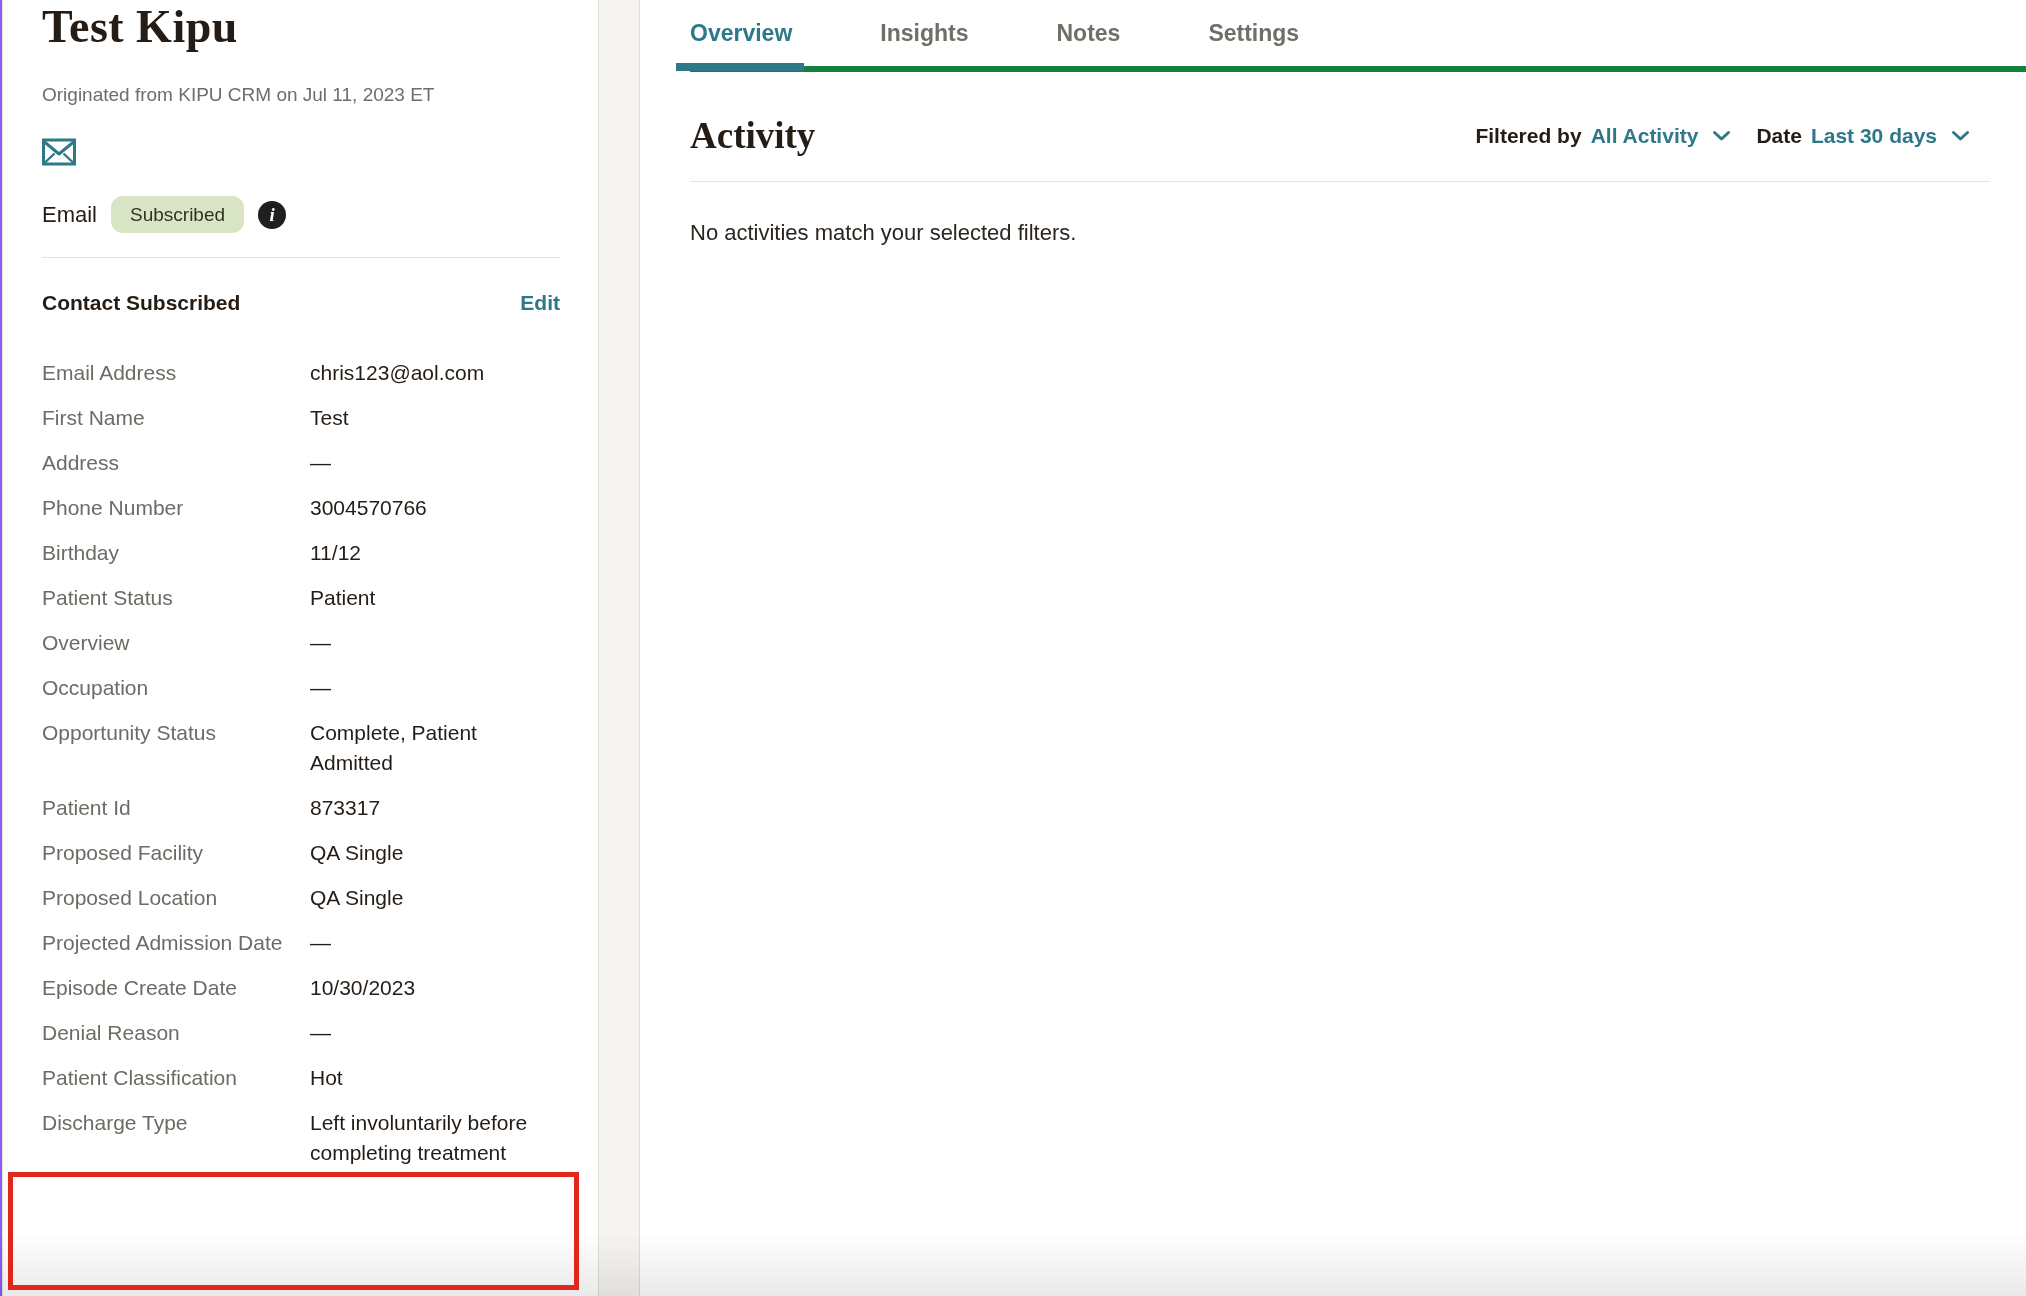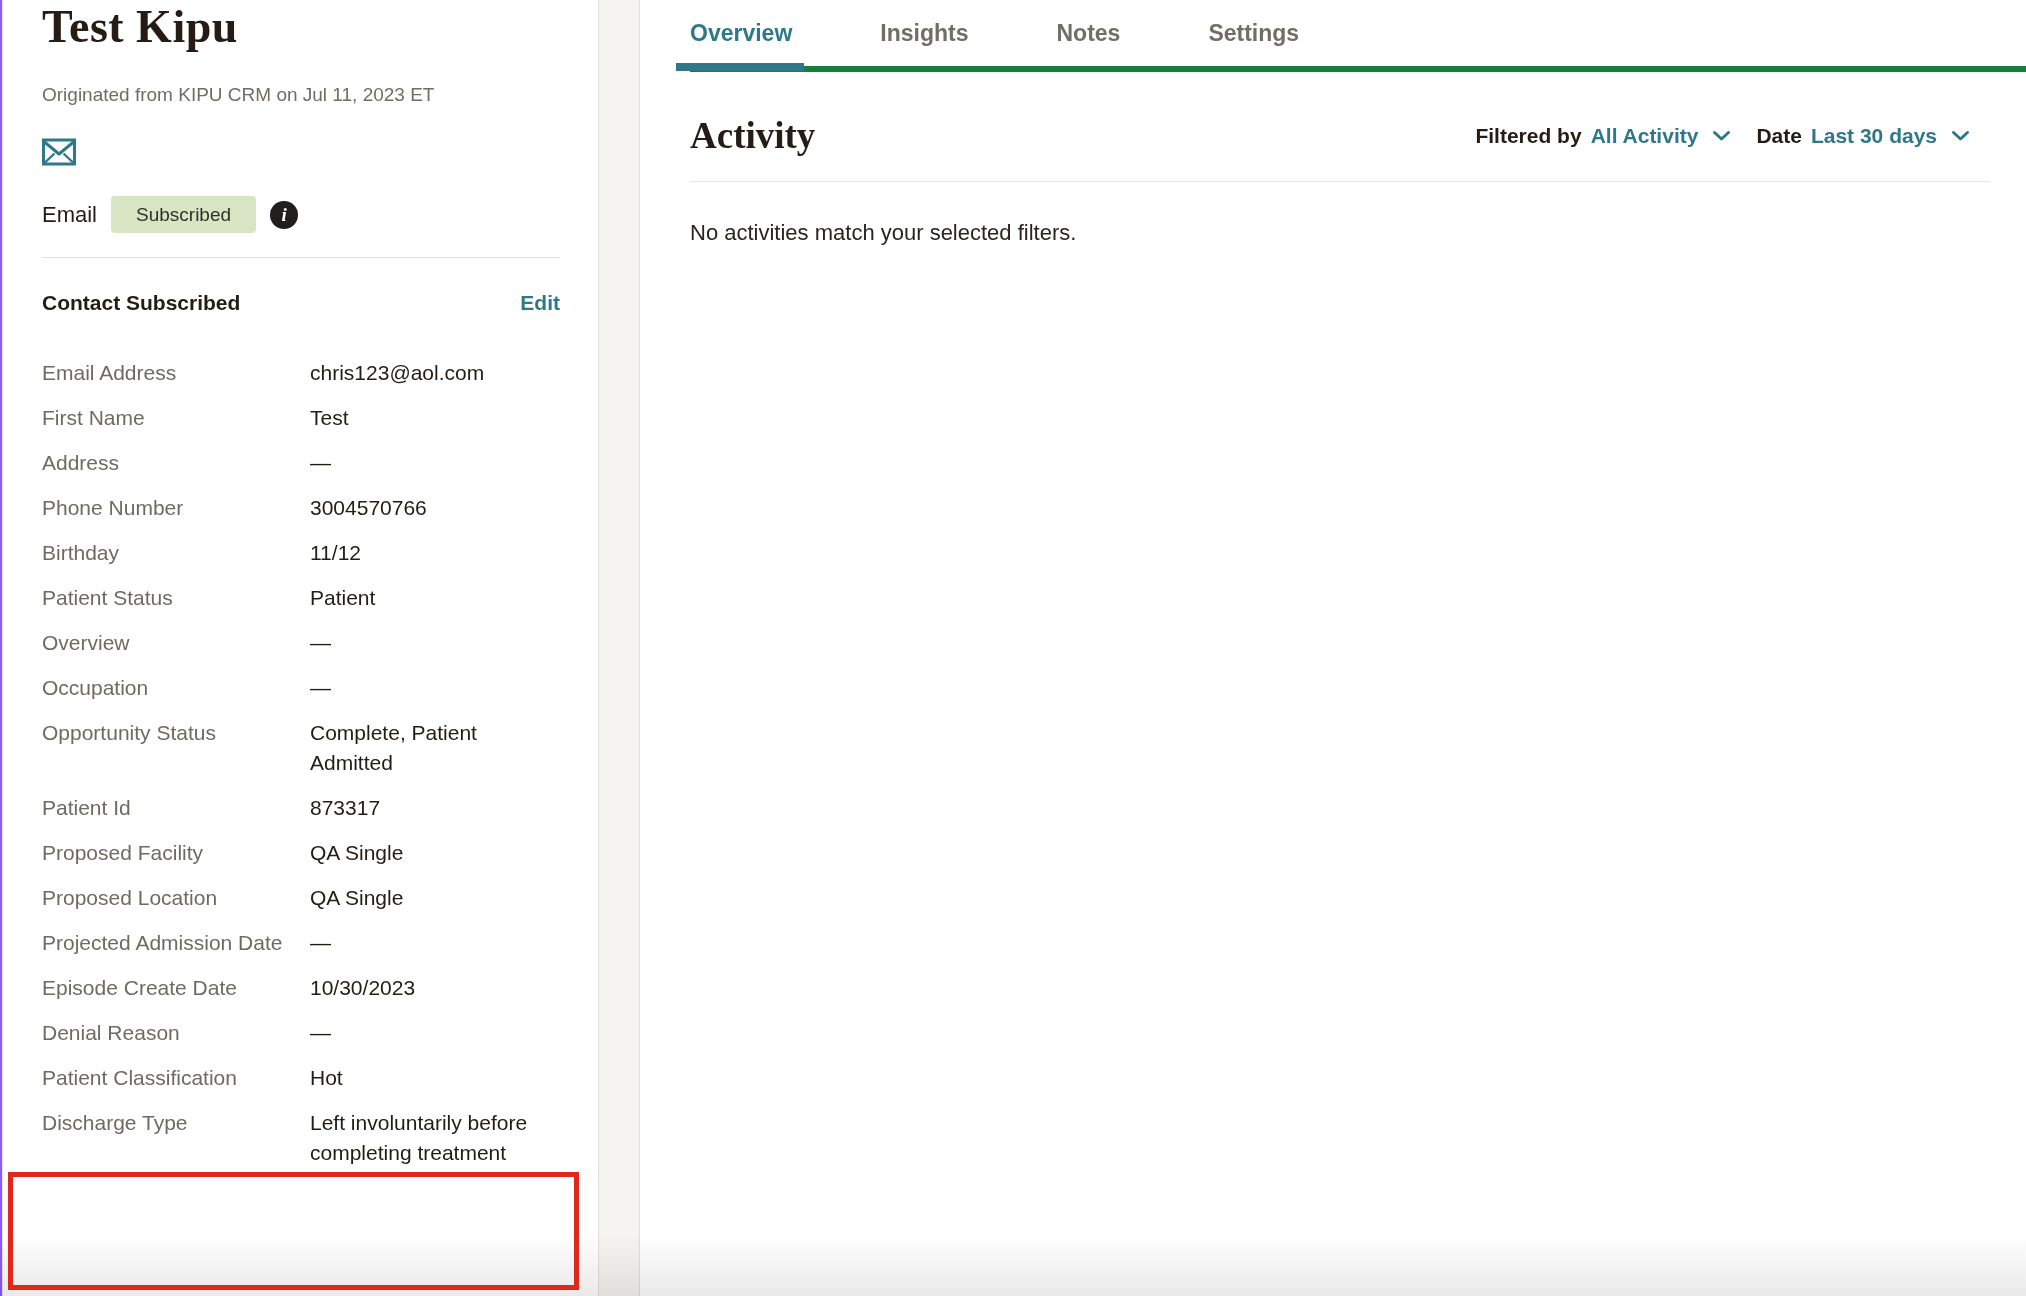--- a/index.html
+++ b/index.html
@@ -10,22 +10,22 @@
   
   .left-edge-line { position:absolute; left:2px; top:0; bottom:0; width:1px; background:#e7e4e0; }
   .left-panel { position:absolute; left:3px; top:0; width:595px; height:1296px; background:#fff;
                 padding:0 38px 0 39px; }
   .contact-title { font-family:"Liberation Serif","DejaVu Serif",serif; font-weight:700;
                    font-size:46px; line-height:54px; letter-spacing:0.5px; color:#241c15; }
   .origin-line { margin-top:30px; font-size:19px; color:#716c66; }
   .channel-icon-row { margin-top:32px; }
   .email-status-row { margin-top:26px; display:flex; align-items:center; gap:14px; }
   .email-label { font-size:22px; color:#241c15; }
-  .sub-badge { background:#d9e4c5; color:#2e3424; font-size:19px; border-radius:4px;
-               padding:9px 25px; line-height:1; }
+  .sub-badge { background:#d9e4c5; color:#2e3424; font-size:19px; border-radius:12px;
+               padding:9px 19px; line-height:1; }
   .info-dot { width:28px; height:28px; border-radius:50%; background:#201f1e; color:#fff;
               display:inline-flex; align-items:center; justify-content:center;
               font-family:"Liberation Serif","DejaVu Serif",serif; font-style:italic;
               font-weight:700; font-size:19px; cursor:pointer; }
   .section-divider { margin-top:24px; border:none; border-top:1px solid #e6e3df; }
   .ci-header-row { margin-top:33px; display:flex; align-items:baseline; justify-content:space-between; }
   .ci-heading { font-size:21px; font-weight:700; color:#241c15; }
   .edit-link { font-size:21px; font-weight:700; color:#2f7889; text-decoration:none; cursor:pointer; }
   .fields { margin-top:43px; }
   .field-row { display:flex; margin-bottom:15px; }

